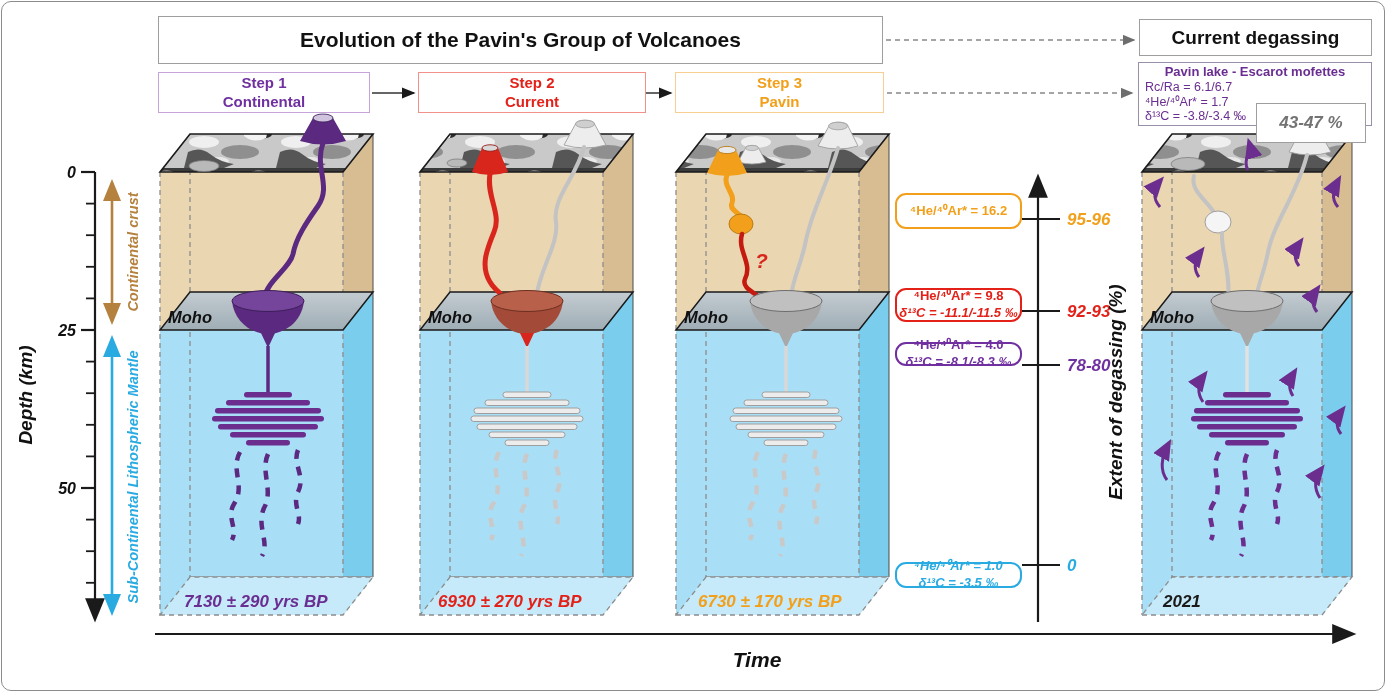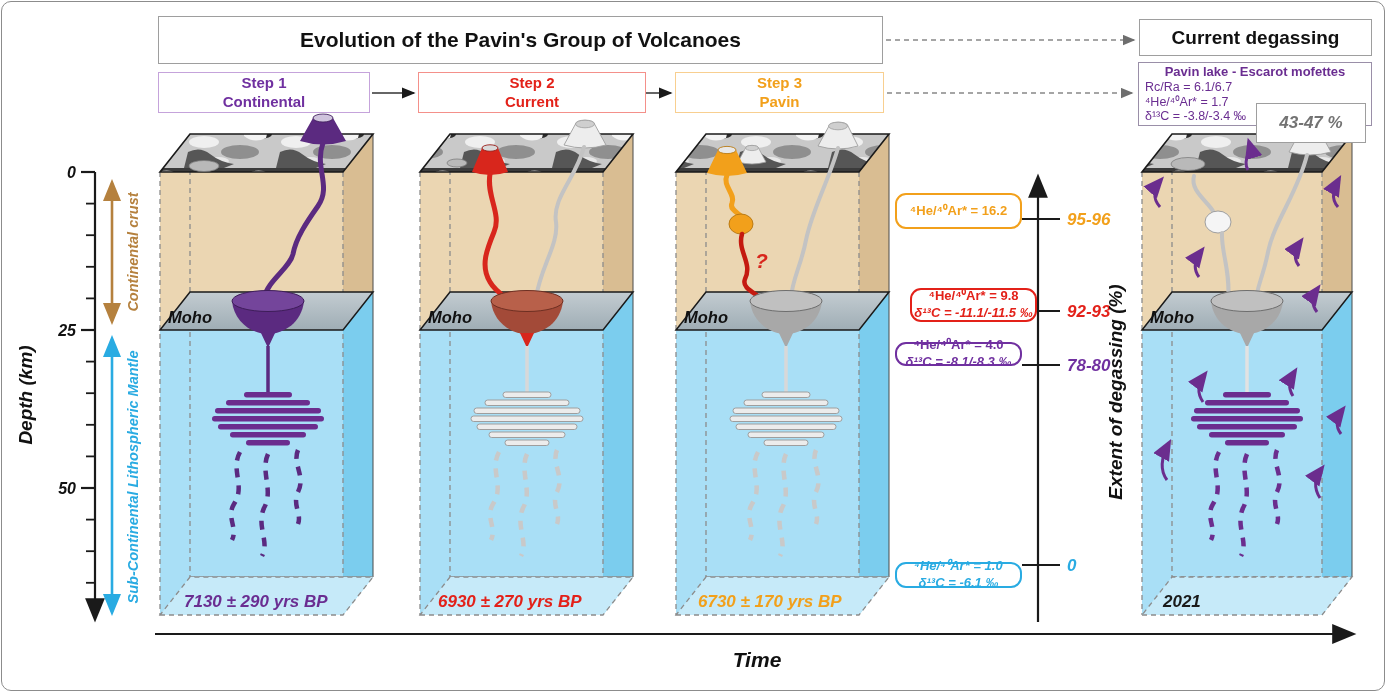--- a/index.html
+++ b/index.html
@@ -17,21 +17,21 @@
   .step2{left:418px;width:228px;border-color:#f4908a;color:#E32119;}
   .step3{left:675px;width:209px;border-color:#f8cf90;color:#F2A01B;}
   .pavin-box{left:1138px;top:62px;width:234px;height:64px;border:1.3px solid #9a8fa8;align-items:stretch;justify-content:flex-start;padding:2px 0 8px 0;}
   .pavin-box .bt{font-size:13px;font-weight:bold;color:#6A2D91;text-align:center;line-height:1.15;}
   .pavin-box .ln{font-size:12.5px;font-weight:500;color:#6A2D91;line-height:1.18;padding-left:6px;}
   .badge{position:absolute;right:5px;top:20px;width:108px;height:38px;border:1.3px solid #9e9e9e;background:#fff;display:flex;align-items:center;justify-content:center;font-size:17px;font-weight:bold;font-style:italic;color:#737373;margin-top:20px;}
   .data-box{width:127px;border-width:2.5px;border-style:solid;border-radius:11px;padding:6px 2px;}
   .data-box .l1{font-size:13px;font-weight:bold;line-height:1.3;}
   .data-box .l2{font-size:13px;font-weight:bold;font-style:italic;line-height:1.3;}
   .db-or{left:895px;top:193px;height:36px;border-color:#F2A01B;color:#F2A01B;gap:39px;}
-  .db-rd{left:895px;top:288px;height:34px;border-color:#E32119;color:#E32119;margin-left:15px;}
+  .db-rd{left:895px;top:288px;height:34px;border-color:#E32119;color:#E32119;}
   .db-pu{left:895px;top:342px;height:24px;border-color:#7030A0;color:#7030A0;}
   .db-bl{left:895px;top:562px;height:26px;border-color:#29ABE2;color:#29ABE2;}
   .db-bl .l1{font-style:italic;}
   
   text{font-family:"Liberation Sans",sans-serif;}
   .ax-num{font-size:16px;font-weight:bold;font-style:italic;fill:#111;}
   .ax-lab{font-size:19px;font-weight:bold;font-style:italic;fill:#111;}
   .layer-lab{font-size:14.5px;font-weight:bold;font-style:italic;}
   .moho{font-size:16.5px;font-weight:bold;font-style:italic;fill:#111;}
   .date{font-size:17px;font-weight:bold;font-style:italic;}
@@ -394,17 +394,17 @@
 <div class="box data-box db-rd">
   <div class="l1">⁴He/⁴⁰Ar* = 9.8</div>
   <div class="l2">δ¹³C = -11.1/-11.5 ‰</div>
 </div>
 <div class="box data-box db-pu">
   <div class="l1">⁴He/⁴⁰Ar* = 4.0</div>
   <div class="l2">δ¹³C = -8.1/-8.3 ‰</div>
 </div>
 <div class="box data-box db-bl">
   <div class="l1">⁴He/⁴⁰Ar* = 1.0</div>
-  <div class="l2">δ¹³C = -6.1 ‰</div>
+  <div class="l2">δ¹³C = -3.5 ‰</div>
 </div>
 
 <div class="frame"></div>
 </div>
 
 </body></html>

